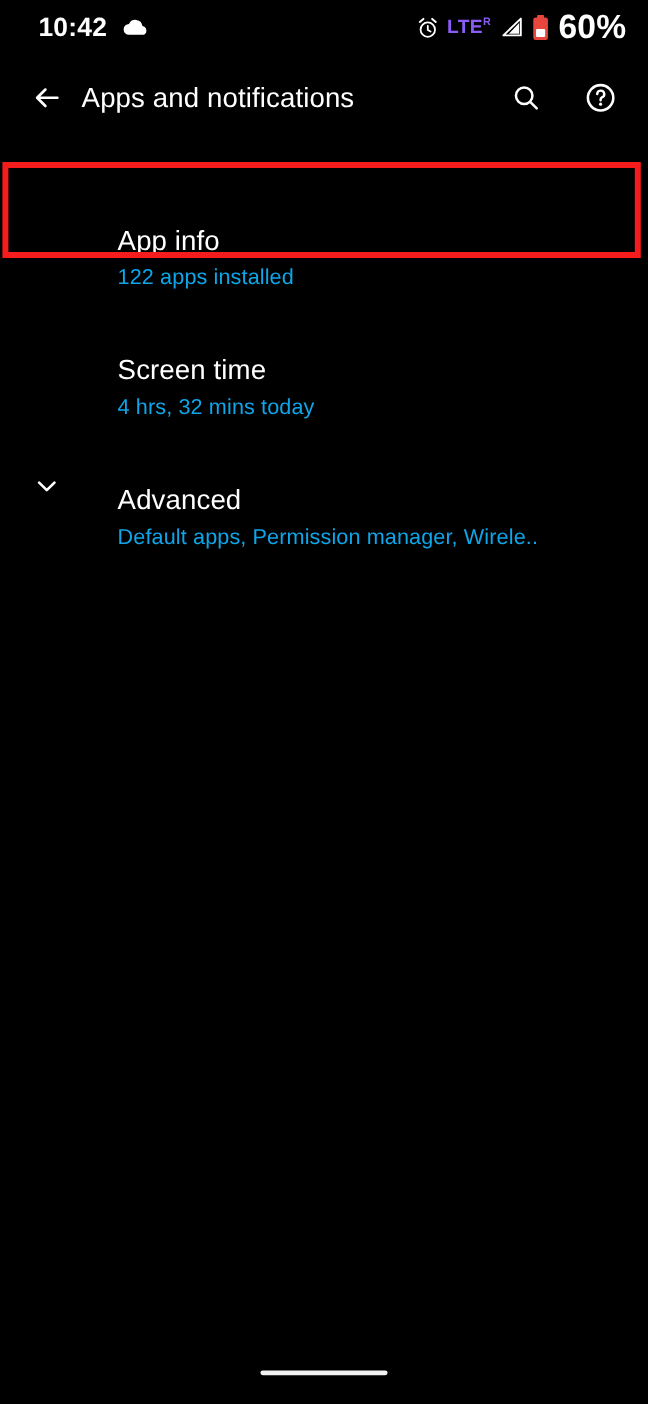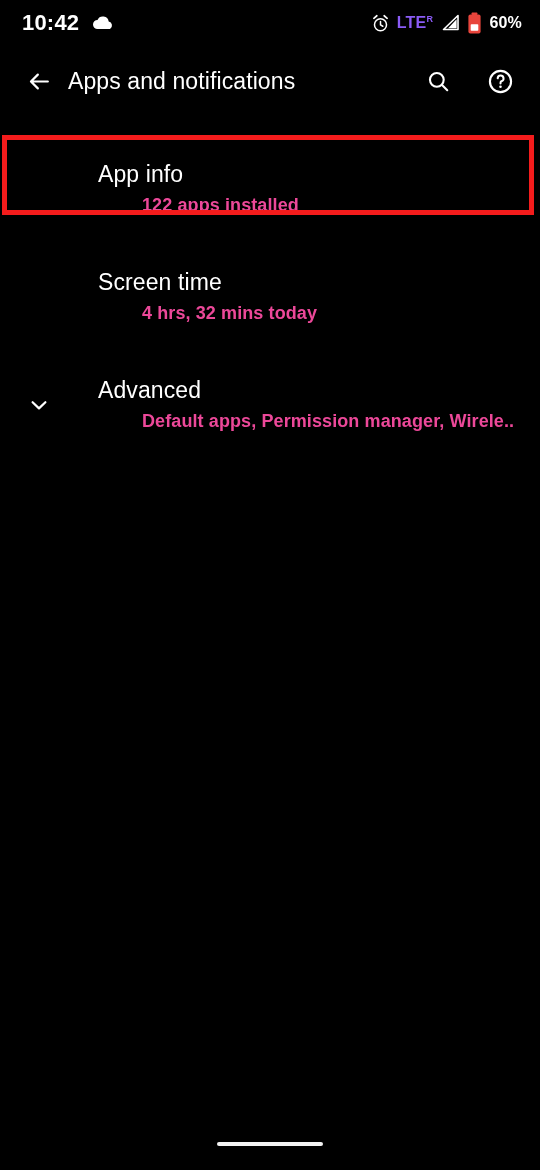--- a/index.html
+++ b/index.html
@@ -14,38 +14,38 @@
     width:540px; height:1170px;
     background:#000;
     color:#fff;
   }
 
   
   .status-bar {
     position:absolute; top:0; left:0;
     width:540px; height:46px;
     display:flex; align-items:center;
-    padding:0 18px 0 22px;
+    padding:0 18px 0 32px;
   }
   .status-left { display:flex; align-items:center; gap:12px; }
   .status-clock {
     font-size:22px; font-weight:bold; color:#fff;
     letter-spacing:0.2px; line-height:1;
   }
   .status-right {
     margin-left:auto;
     display:flex; align-items:center; gap:7px;
   }
   .status-lte {
     font-size:16px; font-weight:bold; color:#8b5cf6;
     line-height:1; position:relative; letter-spacing:0.3px;
   }
   .status-lte sup { font-size:9px; vertical-align:super; font-weight:bold; }
   .status-batt-pct {
-    font-size:16px; font-weight:bold; color:#fff; line-height:1;
+    font-size:28px; font-weight:bold; color:#fff; line-height:1;
     letter-spacing:0.2px;
   }
   .ico { display:inline-flex; align-items:center; justify-content:center; }
 
   
   .app-bar {
     position:absolute; top:52px; left:0;
     width:540px; height:58px;
     display:flex; align-items:center;
   }
@@ -69,39 +69,38 @@
   }
 
   
   .settings-list {
     position:absolute; top:135px; left:0;
     width:540px;
   }
   .list-row {
     position:relative;
     height:108px;
-    display:flex; align-items:center;
+    display:flex; align-items:flex-end;
     cursor:pointer;
   }
   .row-chevron {
     position:absolute; left:22px; top:50%;
     transform:translateY(-50%);
     width:34px; height:34px;
     display:flex; align-items:center; justify-content:center;
   }
   .row-text { padding-left:98px; }
   .row-title {
     font-size:23px; font-weight:400; color:#ffffff;
     line-height:1.25; letter-spacing:0.1px;
   }
   .row-subtitle {
-    font-size:18px; font-weight:700; color:#ec4899;
+    font-size:18px; font-weight:400; color:#0ea5e9;
     line-height:1.3; margin-top:5px; letter-spacing:0.1px;
     white-space:nowrap;
-    margin-left:44px;
   }
 
   
   .highlight-box {
     position:absolute;
     left:2px; top:135px;
     width:532px; height:80px;
     border:5px solid #f41c1c;
     pointer-events:none;
   }

